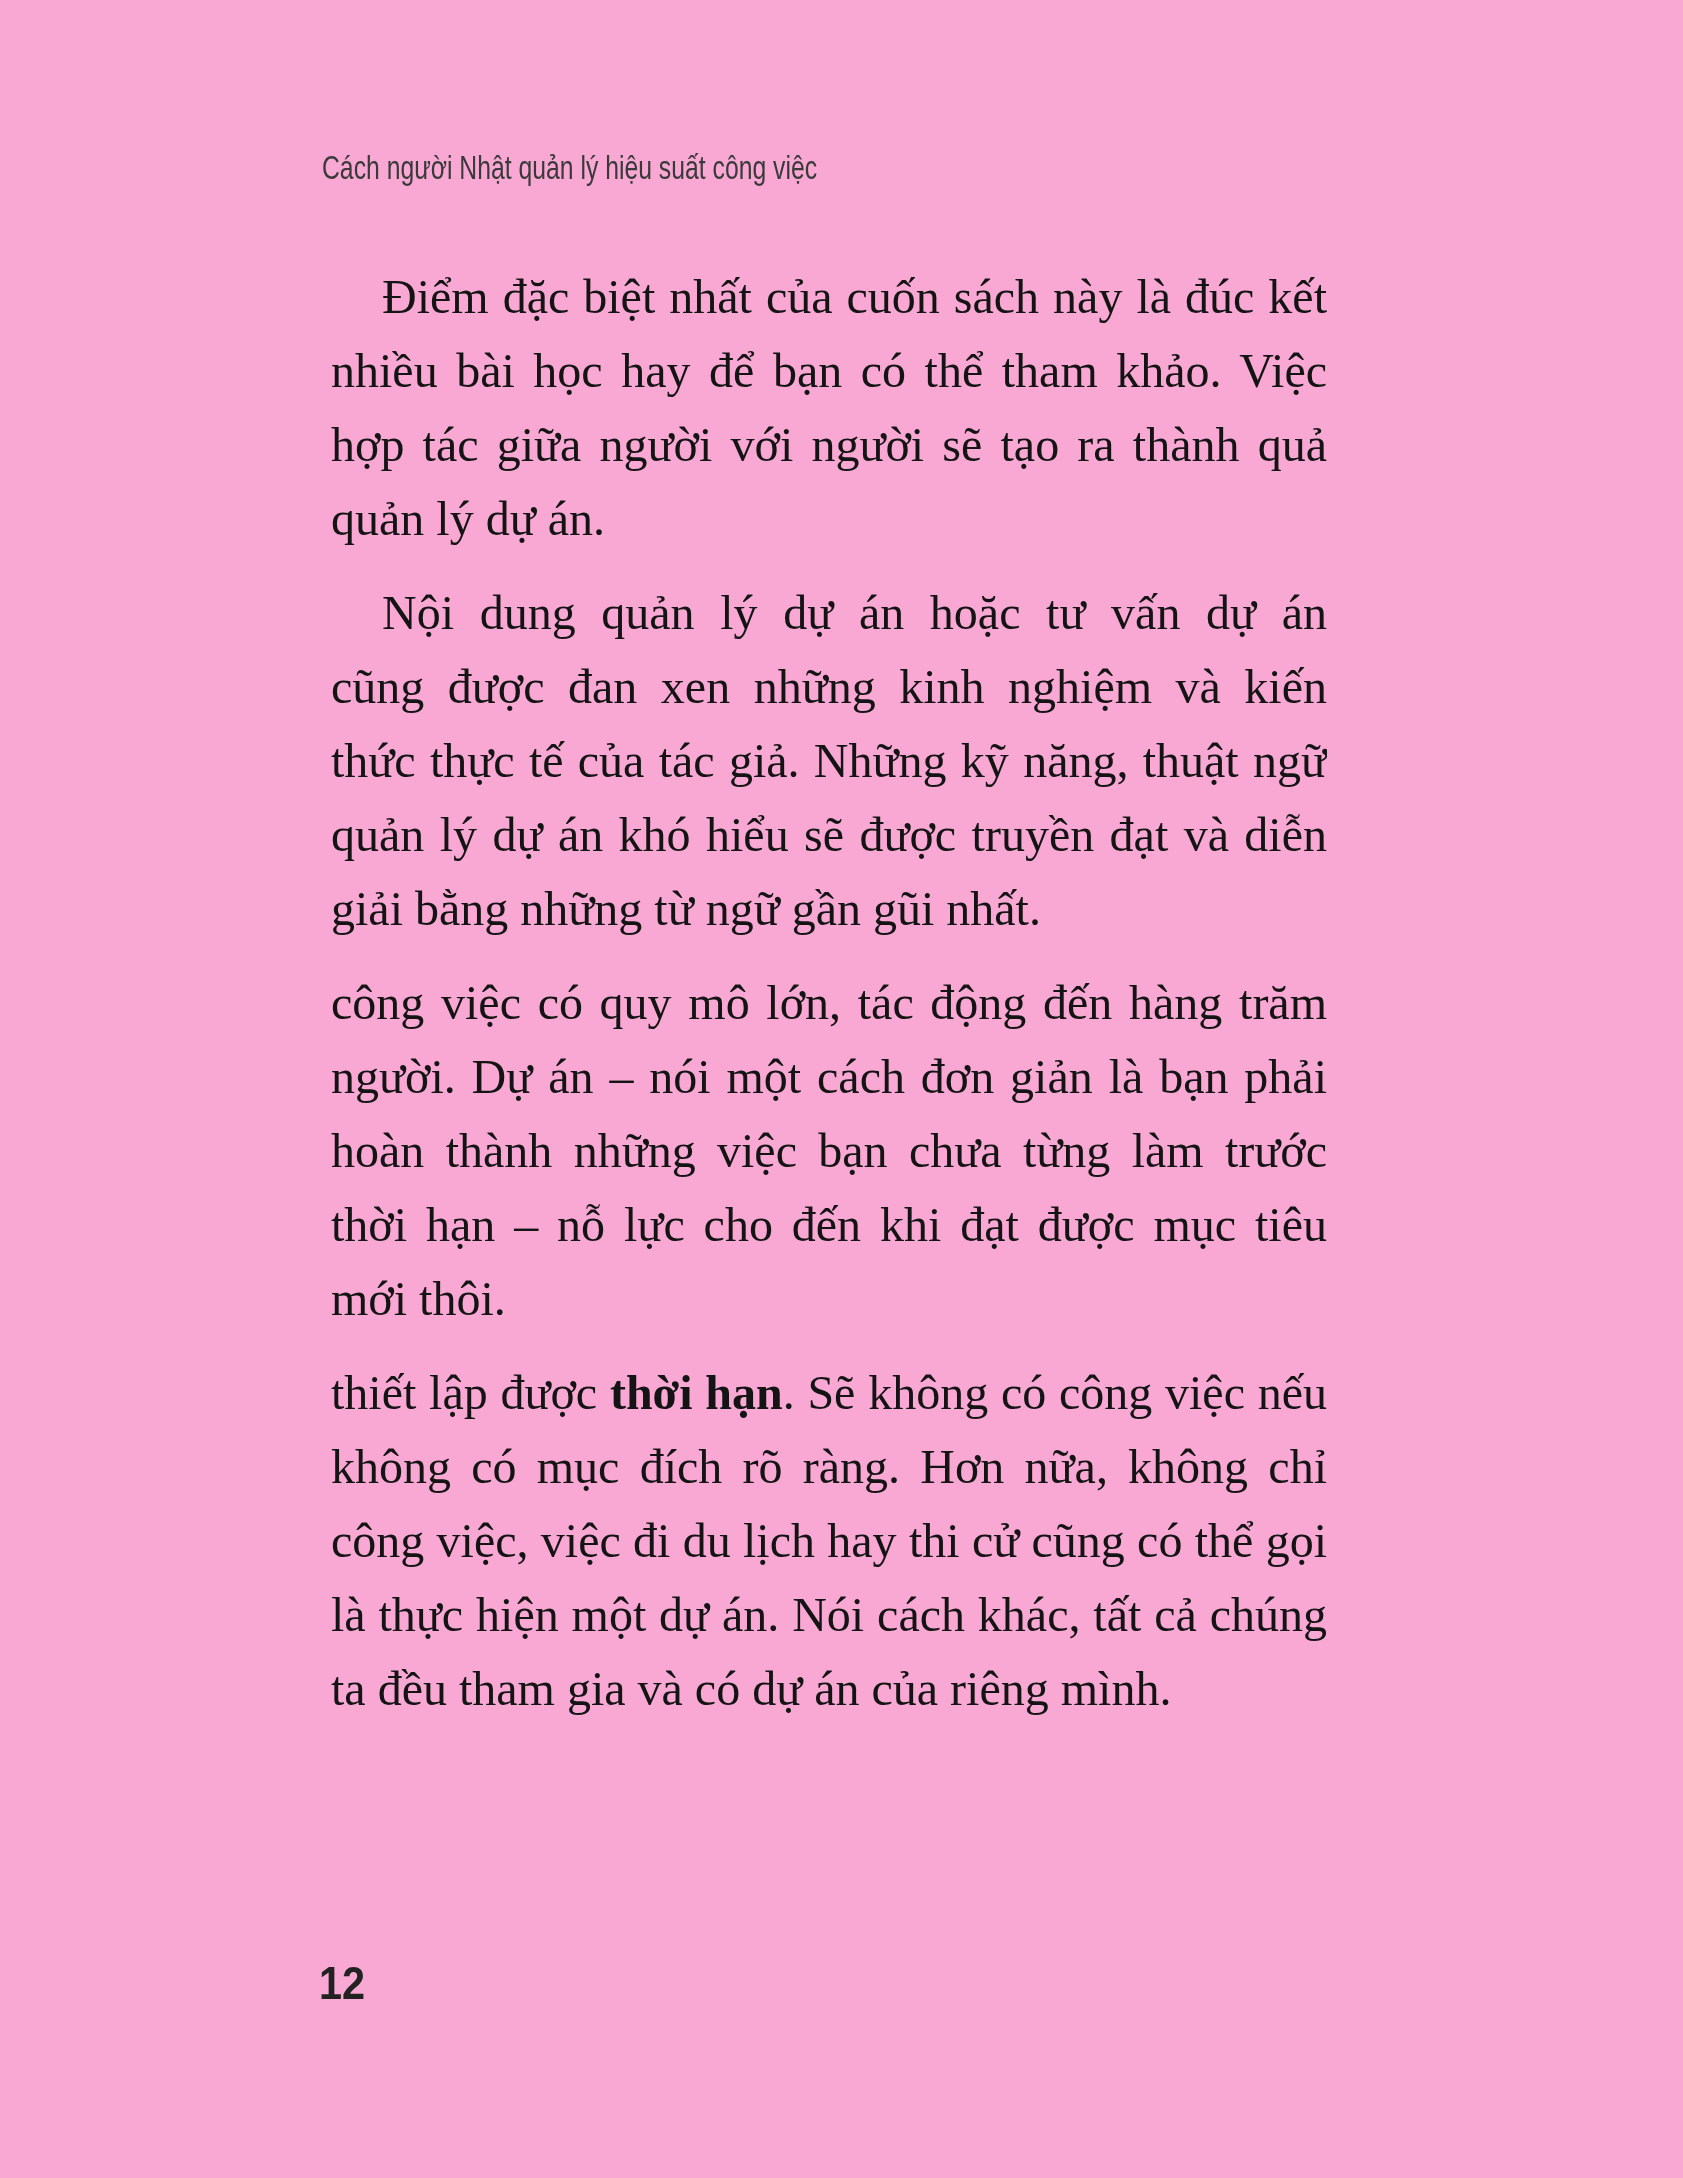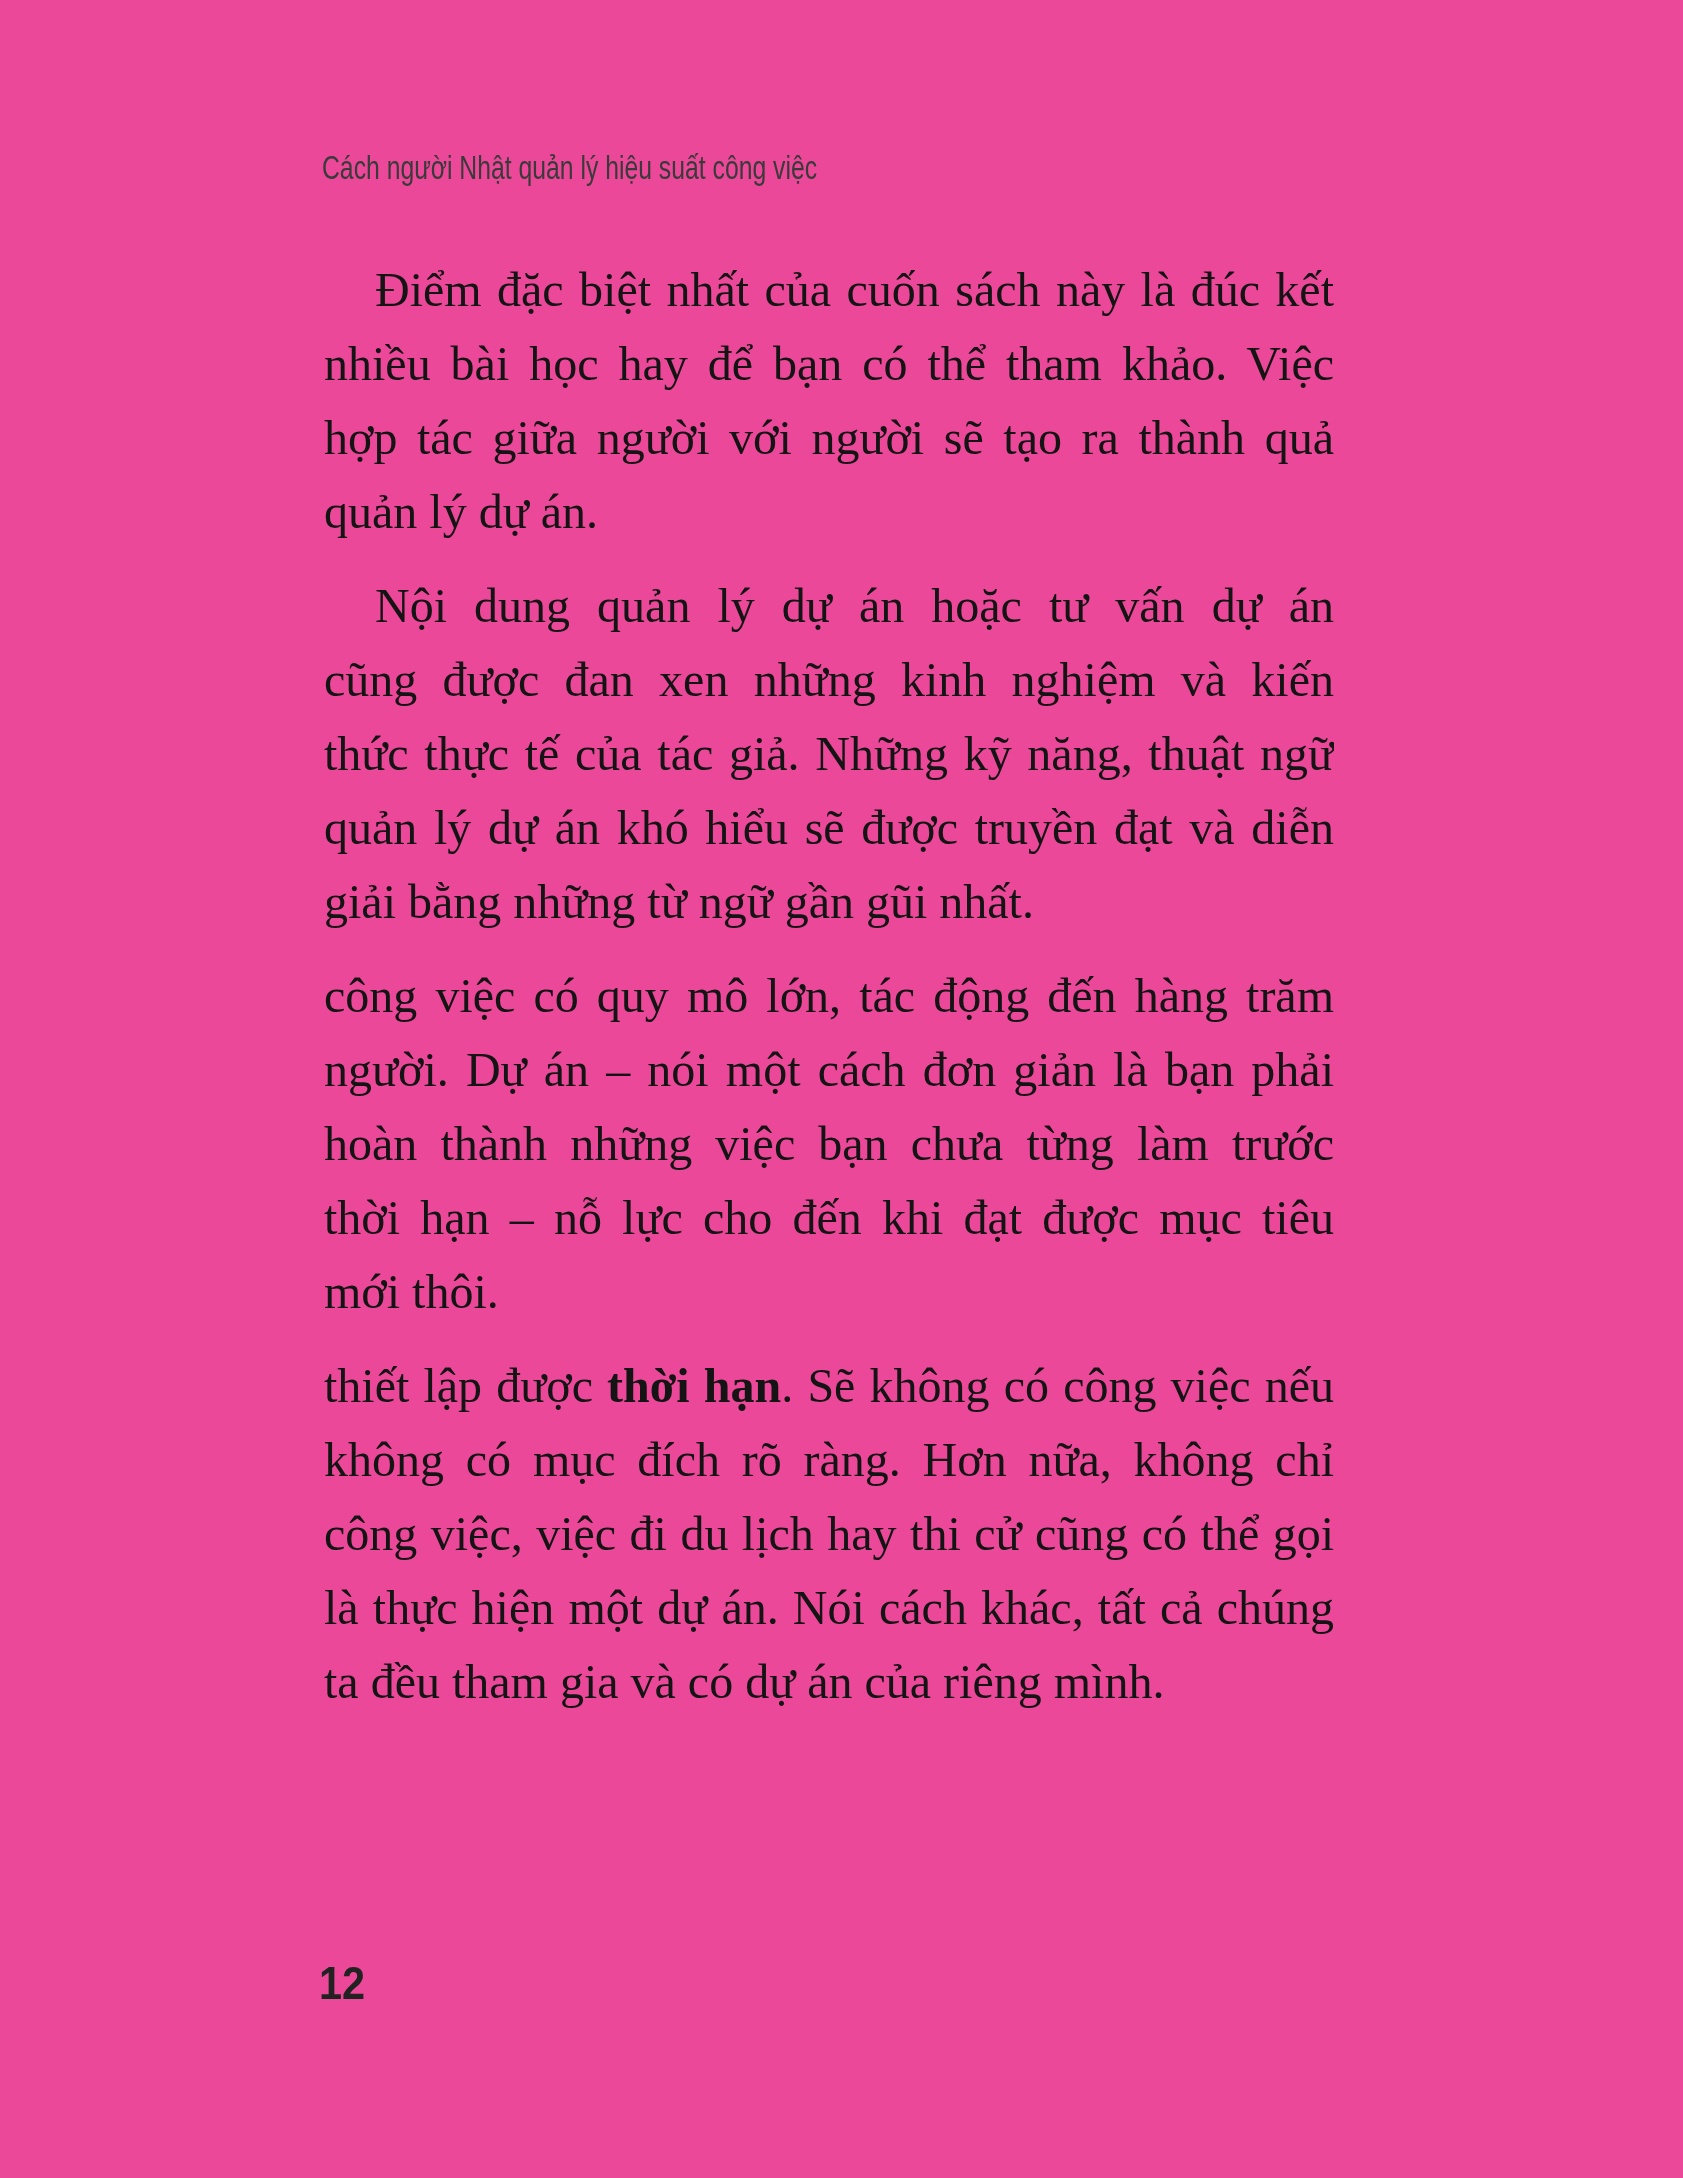--- a/index.html
+++ b/index.html
@@ -4,21 +4,21 @@
 <style>
   html, body {
     margin: 0;
     padding: 0;
     background: #ffffff;
   }
   .page {
     position: relative;
     width: 1683px;
     height: 2178px;
-    background: #ec4899;
+    background: #f9a8d4;
     overflow: hidden;
     font-family: "Liberation Serif", serif;
   }
   .running-head {
     position: absolute;
     left: 322px;
     top: 149px;
     font-family: "Liberation Sans", sans-serif;
     font-size: 33px;
     font-weight: 400;
@@ -31,21 +31,21 @@
   .body-text {
     position: absolute;
     left: 323px;
     top: 252px;
     width: 1012px;
     color: #141414;
     font-size: 48px;
     line-height: 74px;
   }
   .para {
-    margin: 1px;
+    margin: 8px;
   }
   .para + .para {
     margin-top: 20px;
   }
   .line {
     text-align: justify;
     text-align-last: justify;
     height: 74px;
     overflow: hidden;
   }

